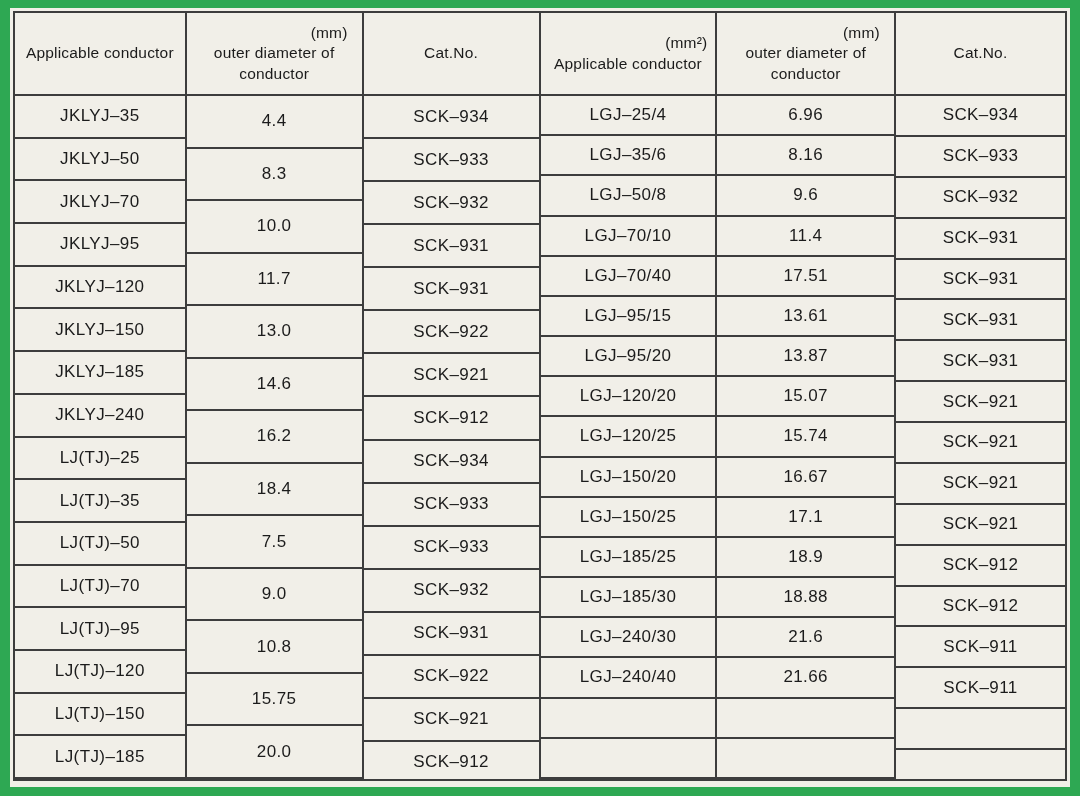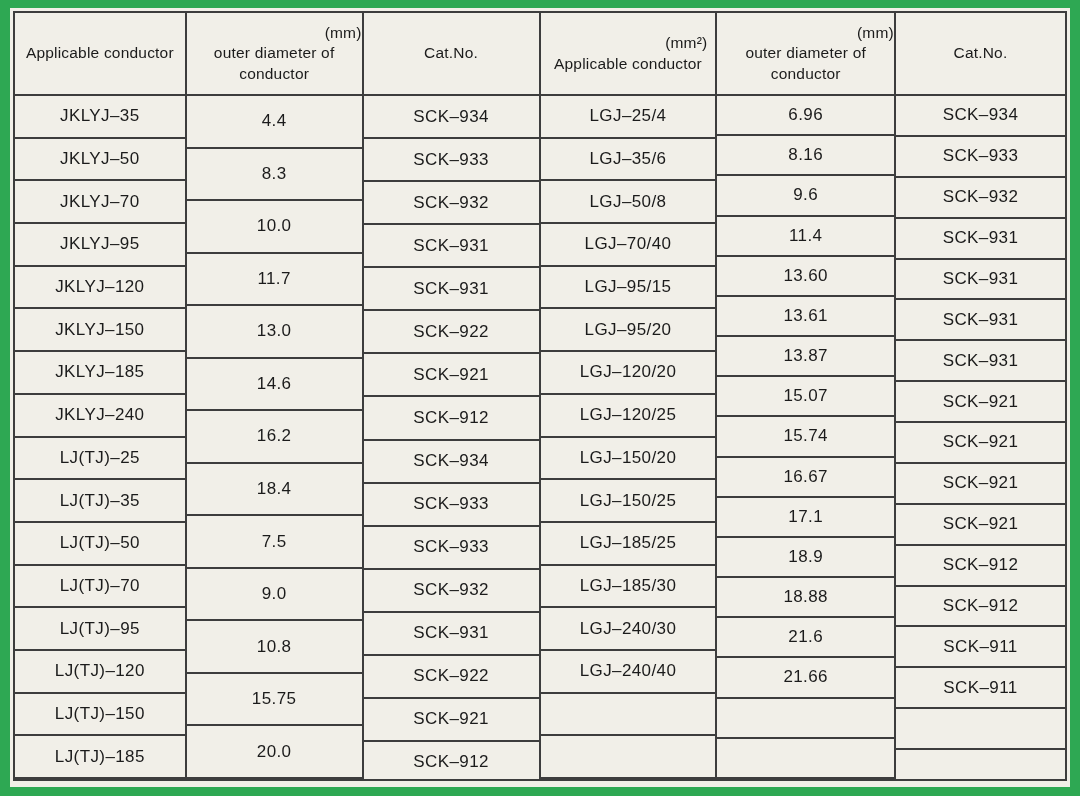--- a/index.html
+++ b/index.html
@@ -50,20 +50,21 @@
     white-space:nowrap;
   }
   .hcell{
     flex:0 0 81px;
     flex-direction:column;justify-content:center;
     font-size:15.5px;letter-spacing:.2px;
     line-height:1.3;
   }
   .hcell .unit{
     align-self:flex-end;
+    padding-right:14px;
   }
   .hcell.hcond2 .unit{padding-right:8px;}
   .hline{text-align:center;}
 </style>
 </head>
 <body>
 
 <div class="frame">
   <div class="paper">
     <div class="tbl">
@@ -134,20 +135,21 @@
         </div>
 
       <div class="col c4">
         <div class="cell hcell hcond2">
           <span class="unit">(mm²)</span>
           <span class="hline">Applicable conductor</span>
         </div>
       <div class="cell">LGJ–25/4</div>
           <div class="cell">LGJ–35/6</div>
           <div class="cell">LGJ–50/8</div>
+          <div class="cell">LGJ–70/10</div>
           <div class="cell">LGJ–70/40</div>
           <div class="cell">LGJ–95/15</div>
           <div class="cell">LGJ–95/20</div>
           <div class="cell">LGJ–120/20</div>
           <div class="cell">LGJ–120/25</div>
           <div class="cell">LGJ–150/20</div>
           <div class="cell">LGJ–150/25</div>
           <div class="cell">LGJ–185/25</div>
           <div class="cell">LGJ–185/30</div>
           <div class="cell">LGJ–240/30</div>
@@ -159,21 +161,21 @@
       <div class="col c5">
         <div class="cell hcell">
           <span class="unit">(mm)</span>
           <span class="hline">outer diameter of</span>
           <span class="hline">conductor</span>
         </div>
       <div class="cell">6.96</div>
           <div class="cell">8.16</div>
           <div class="cell">9.6</div>
           <div class="cell">11.4</div>
-          <div class="cell">13.60</div>
+          <div class="cell">17.51</div>
           <div class="cell">13.61</div>
           <div class="cell">13.87</div>
           <div class="cell">15.07</div>
           <div class="cell">15.74</div>
           <div class="cell">16.67</div>
           <div class="cell">17.1</div>
           <div class="cell">18.9</div>
           <div class="cell">18.88</div>
           <div class="cell">21.6</div>
           <div class="cell">21.66</div>

